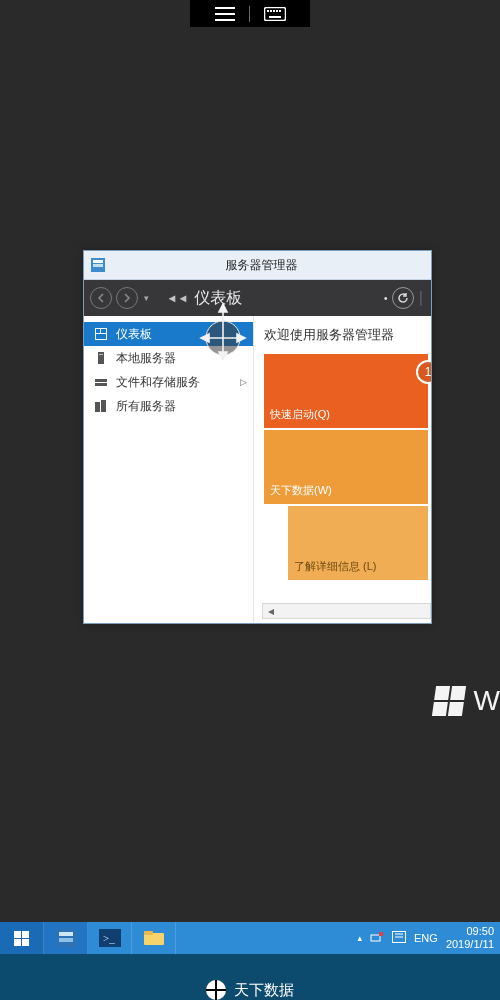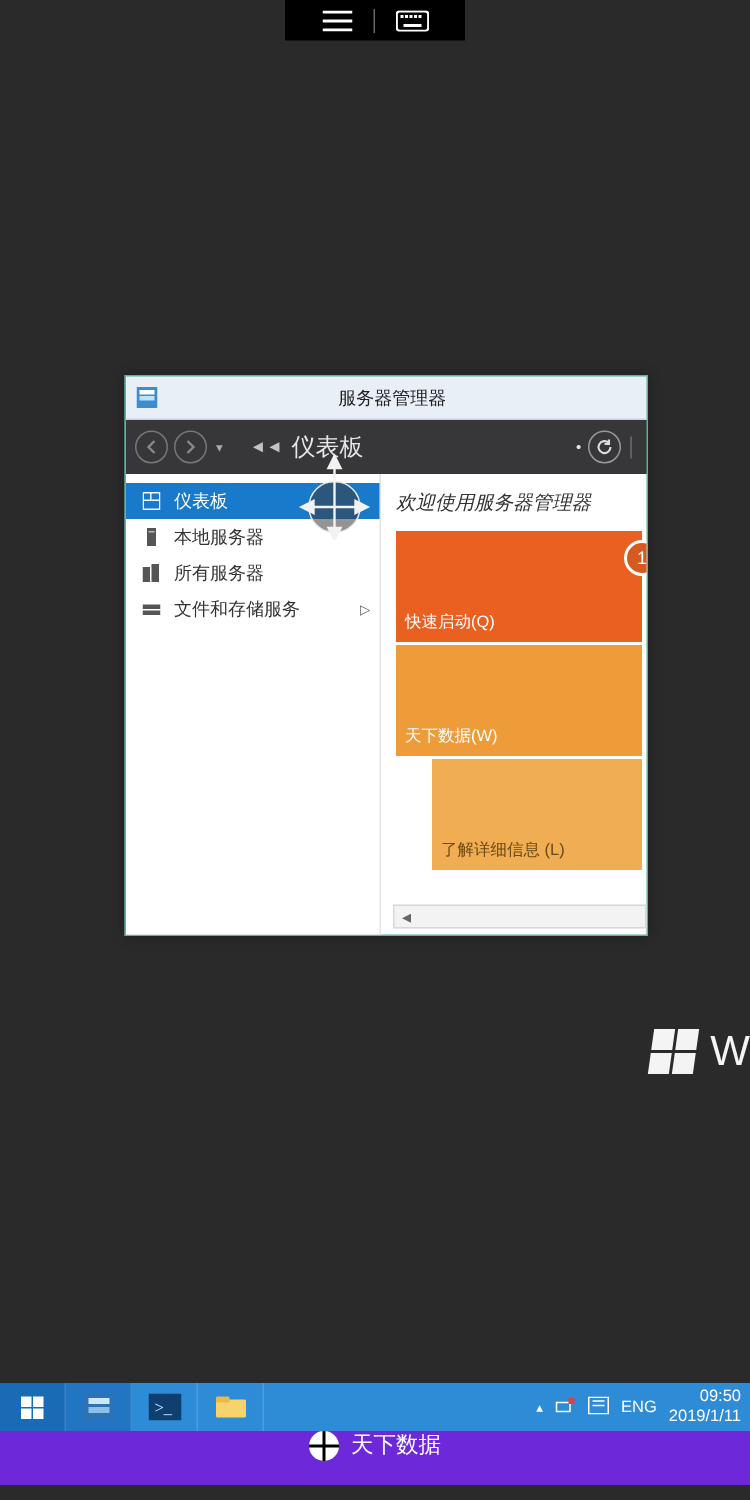--- a/index.html
+++ b/index.html
@@ -25,21 +25,21 @@
   .remote-bar .sep {
     width: 1px; height: 16px; background: #666;
   }
   .remote-bar svg { display: block; }
 
   
   .srvmgr {
     position: absolute;
     left: 83px; top: 250px;
     width: 349px; height: 374px;
-    background: #22c55e;
+    background: #fde047;
     border: 1px solid #7a9ebd;
     box-shadow: 0 0 8px rgba(0,0,0,.3);
   }
   .titlebar {
     height: 29px;
     background: #e8eff7;
     border-bottom: 1px solid #c5d4e4;
     display: flex; align-items: center;
     font-size: 12px; color: #222;
   }
@@ -88,21 +88,21 @@
   .nav-item.selected { background: #1979ca; color: #fff; }
   .nav-icon { width: 14px; height: 14px; display: flex; align-items: center; justify-content: center; }
   .nav-item .expand { position: absolute; right: 6px; font-size: 9px; color: #666; }
 
   .content {
     flex: 1;
     padding: 10px 6px 6px 10px;
     overflow: hidden;
     position: relative;
   }
-  .content h2 { font-size: 13px; font-weight: normal; color: #333; margin-bottom: 10px; font-style: italic; }
+  .content h2 { font-size: 13px; font-weight: normal; color: #333; margin-bottom: 10px; }
   .tiles {
     display: flex; flex-direction: column; width: 164px; position: relative;
   }
   .tile {
     height: 74px;
     color: #fff;
     position: relative;
     font-size: 11px;
     padding: 6px;
     display: flex; align-items: flex-end;
@@ -163,23 +163,23 @@
   .tb-item.sm { background: #2175c2; }
   .tb-right {
     margin-left: auto; display: flex; align-items: center; gap: 8px;
     padding-right: 6px; font-size: 11px;
   }
   .tb-clock { text-align: right; line-height: 1.15; font-size: 11px; }
 
   
   .brandbar {
     position: absolute;
-    left: 0; right: 0; top: 954px; height: 36px;
-    background: #6d28d9;
-    display: flex; align-items: flex-start; justify-content: center;
+    left: 0; right: 0; top: 954px; height: 46px;
+    background: #0c4a6e;
+    display: flex; align-items: flex-end; justify-content: center;
     gap: 8px; color: #fff; font-size: 15px;
   }
   .brand-logo {
     width: 20px; height: 20px; border-radius: 50%;
     background: #fff;
     position: relative;
   }
   .brand-logo::before, .brand-logo::after {
     content: ""; position: absolute; background: #000;
   }
@@ -272,35 +272,35 @@
           <svg width="10" height="12" viewBox="0 0 10 12">
               <rect x="2" y="0" width="6" height="12" fill="#555"></rect>
               <rect x="3" y="2" width="4" height="1" fill="#bbb"></rect>
             </svg>
         </span>
         <span>本地服务器</span>
       </div>
       <div class="nav-item">
         <span class="nav-icon">
           <svg width="12" height="12" viewBox="0 0 12 12">
-              <rect x="0" y="2" width="5" height="10" fill="#555"></rect>
-              <rect x="6" y="0" width="5" height="12" fill="#555"></rect>
-            </svg>
-        </span>
-        <span>所有服务器</span>
-      </div>
-      <div class="nav-item">
-        <span class="nav-icon">
-          <svg width="12" height="12" viewBox="0 0 12 12">
               <rect x="0" y="3" width="12" height="3" fill="#555"></rect>
               <rect x="0" y="7" width="12" height="3" fill="#555"></rect>
             </svg>
         </span>
         <span>文件和存储服务</span>
         <span class="expand">▷</span>
+      </div>
+      <div class="nav-item">
+        <span class="nav-icon">
+          <svg width="12" height="12" viewBox="0 0 12 12">
+              <rect x="0" y="2" width="5" height="10" fill="#555"></rect>
+              <rect x="6" y="0" width="5" height="12" fill="#555"></rect>
+            </svg>
+        </span>
+        <span>所有服务器</span>
       </div>
     </div>
 
     <div class="content">
       <h2>欢迎使用服务器管理器</h2>
       <div class="tiles">
         <div class="tile t1">
           <span>快速启动(Q)</span>
           <div class="tile-badge">
               <span>1</span>

